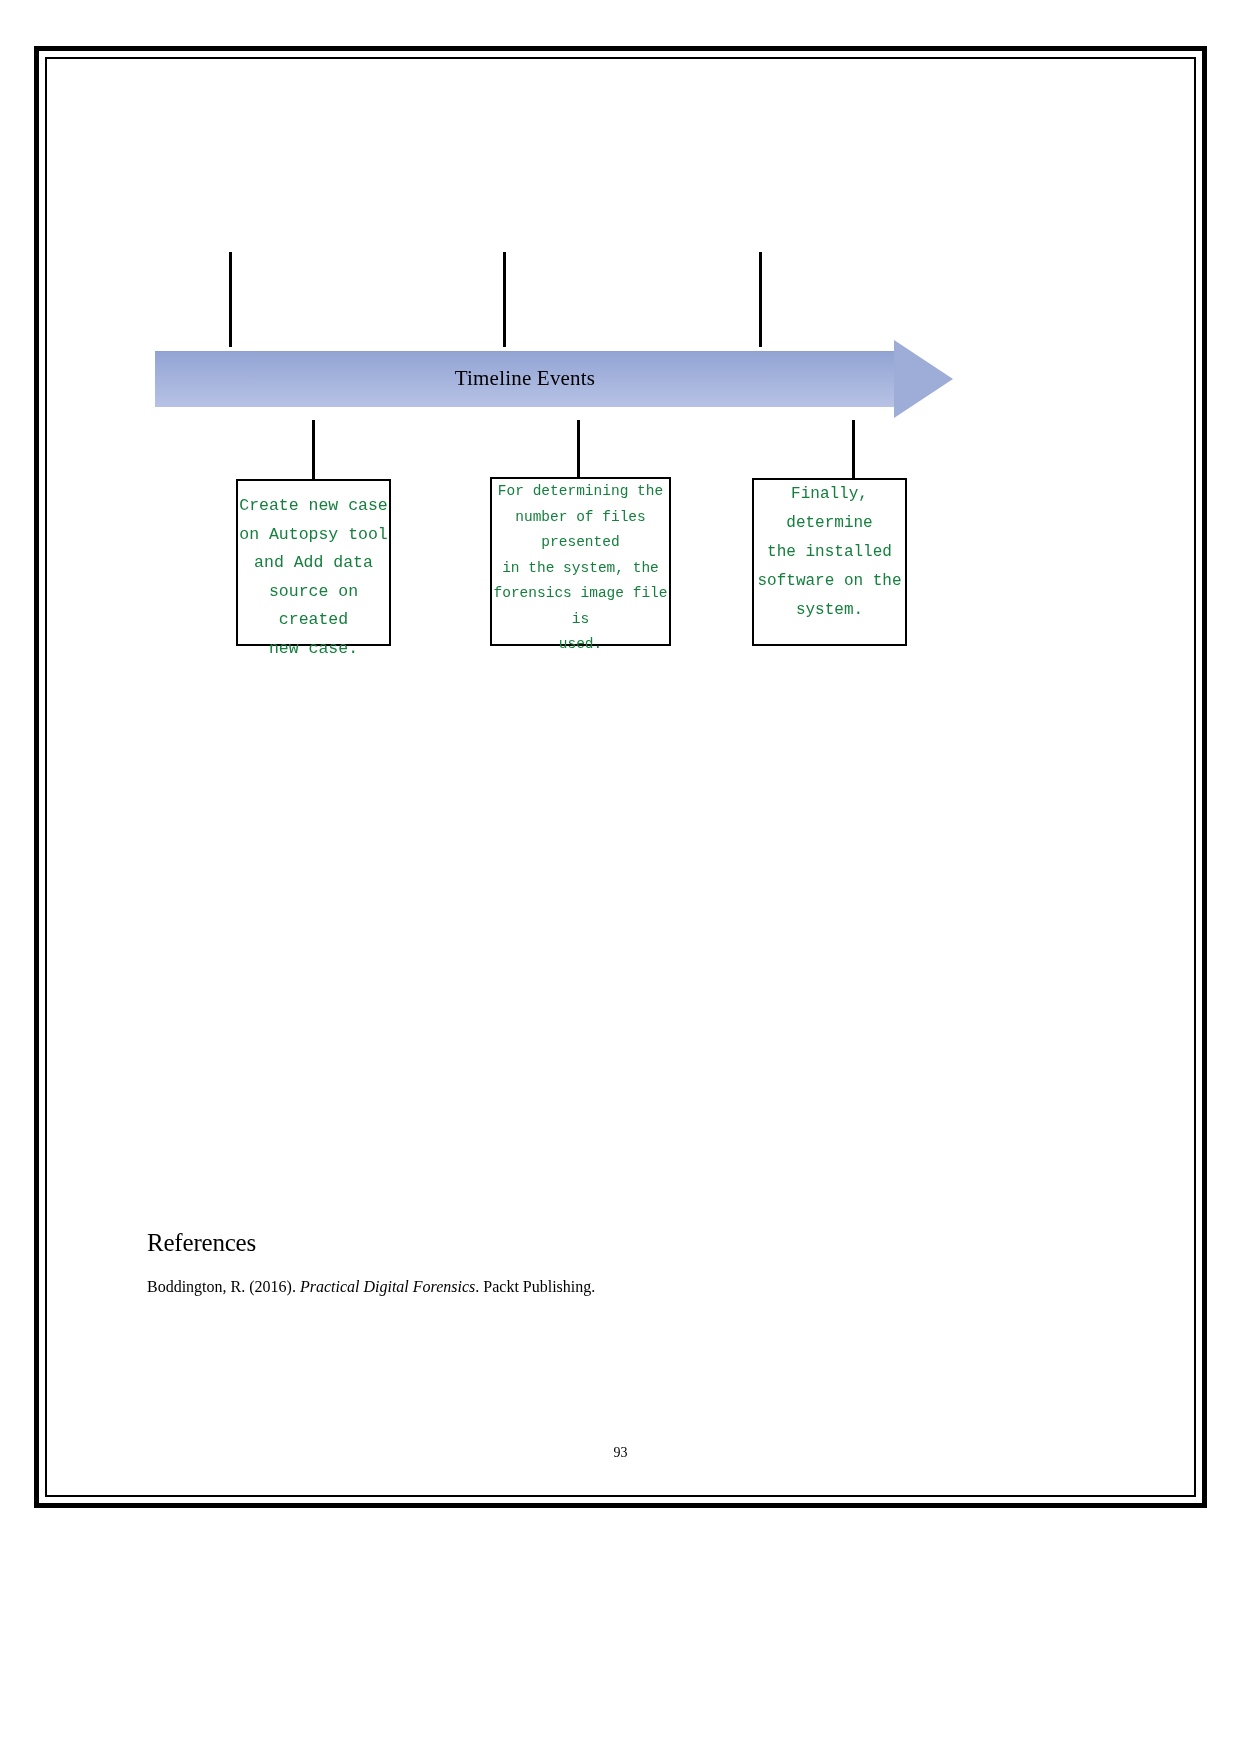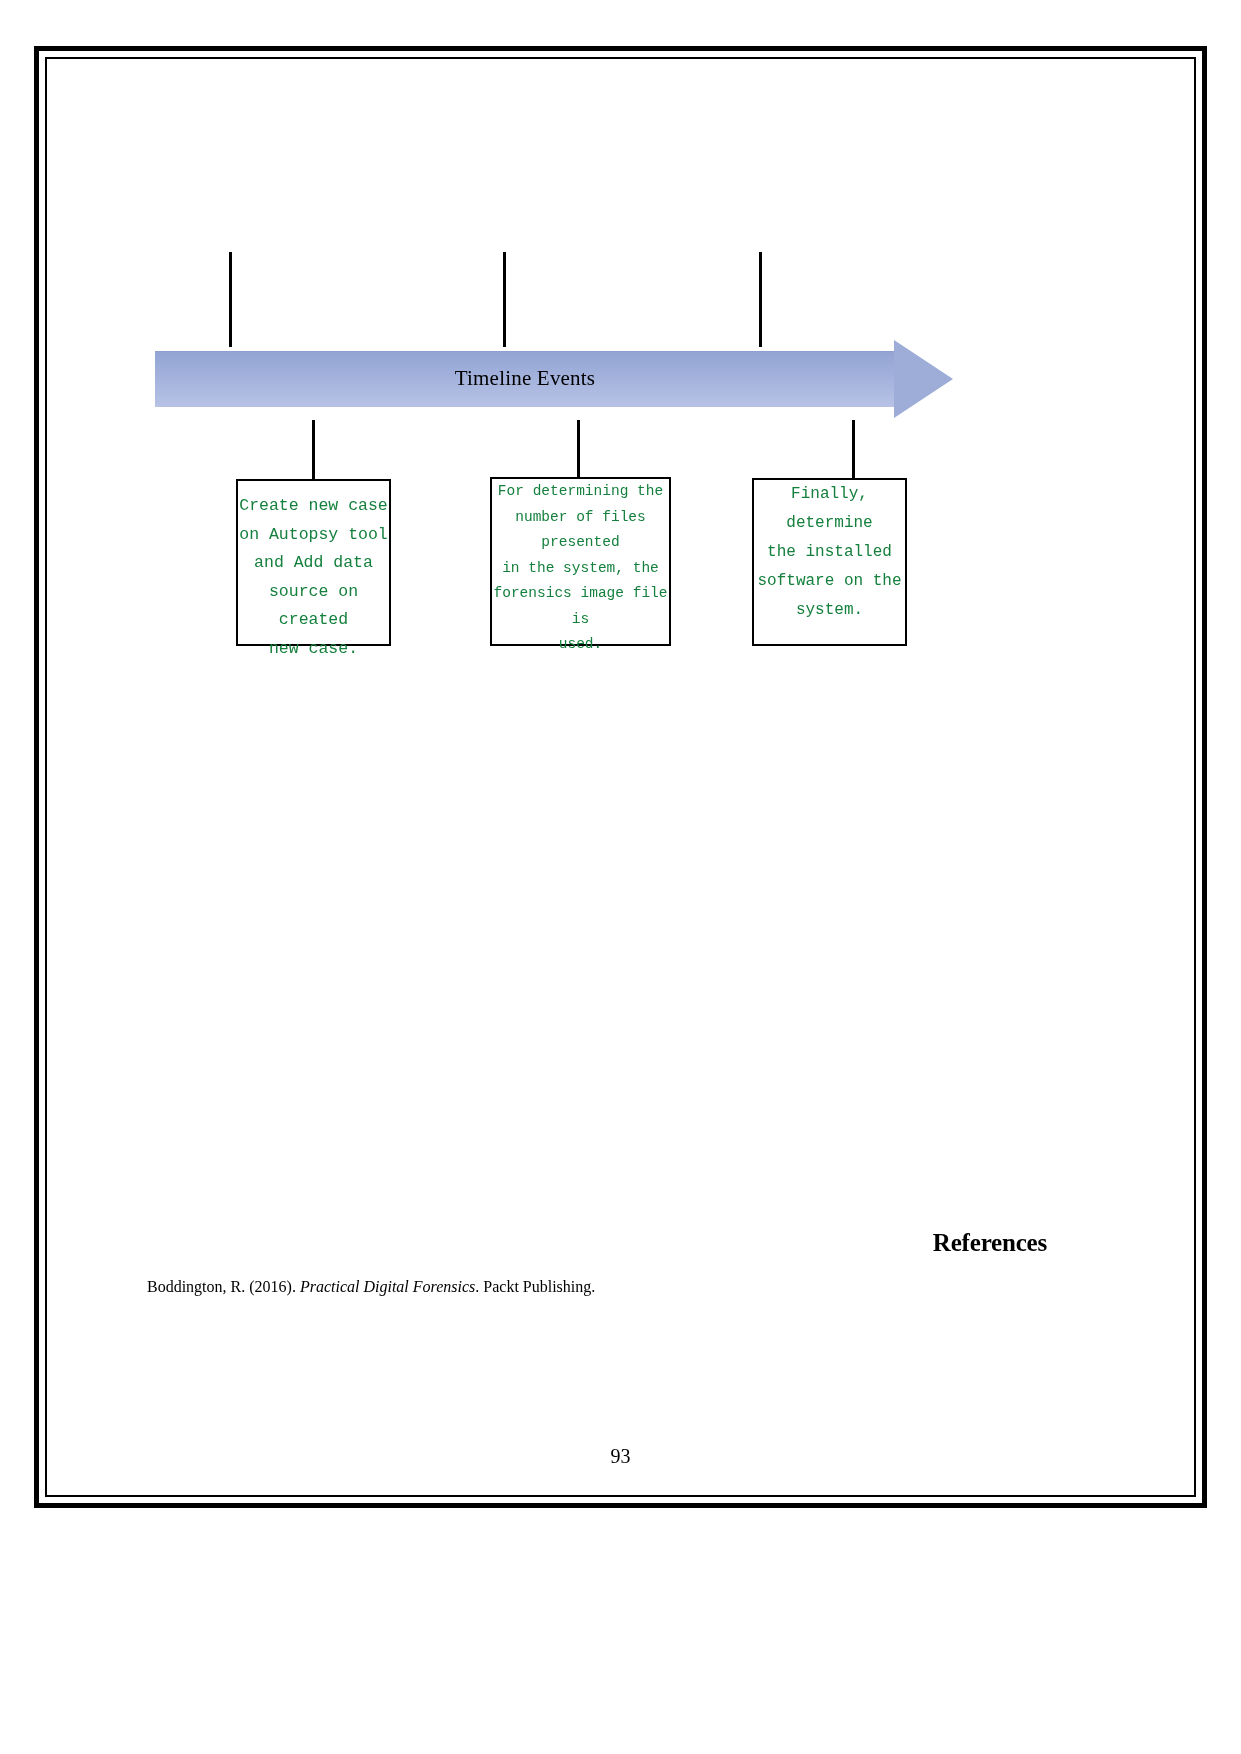--- a/index.html
+++ b/index.html
@@ -115,43 +115,42 @@
 
   
   #references {
     position: absolute;
     left: 100px;
     top: 1170px;
     width: 900px;
   }
   #ref-heading {
     font-size: 25px;
-    font-weight: bold;
+    font-weight: normal;
     margin: 0 0 16px 0;
     letter-spacing: -0.2px;
-    text-align: right;
   }
   .ref-entry {
     font-size: 16px;
     line-height: 28px;
     margin: 0 0 26px 0;
   }
   .ref-entry .hang {
     display: block;
     padding-left: 38px;
   }
   .it { font-style: italic; }
 
   #page-number {
     position: absolute;
     left: 0;
     top: 1386px;
     width: 100%;
     text-align: center;
-    font-size: 20px;
+    font-size: 14px;
   }
 </style>
 </head>
 <body>
 
 <div id="page">
   <div id="page-inner">
 
     <div id="figure">
 

